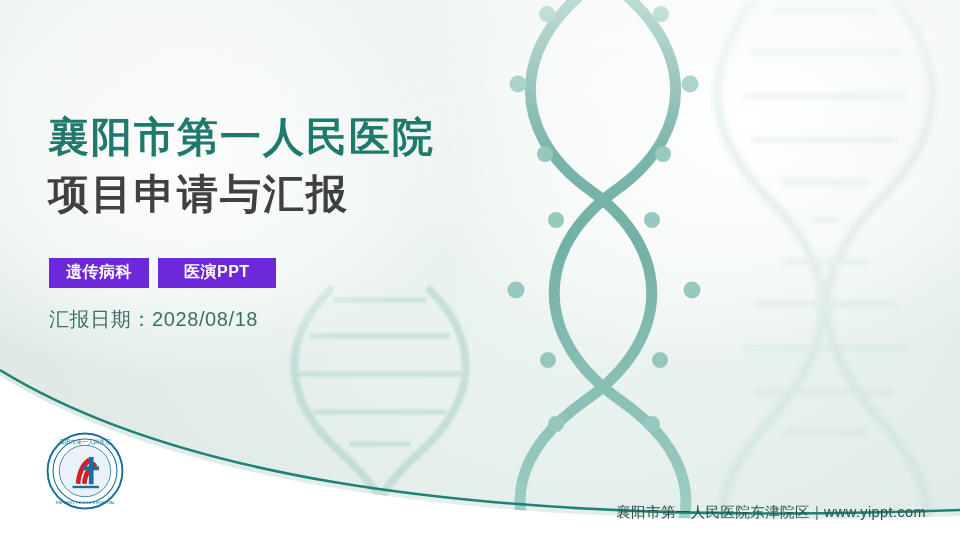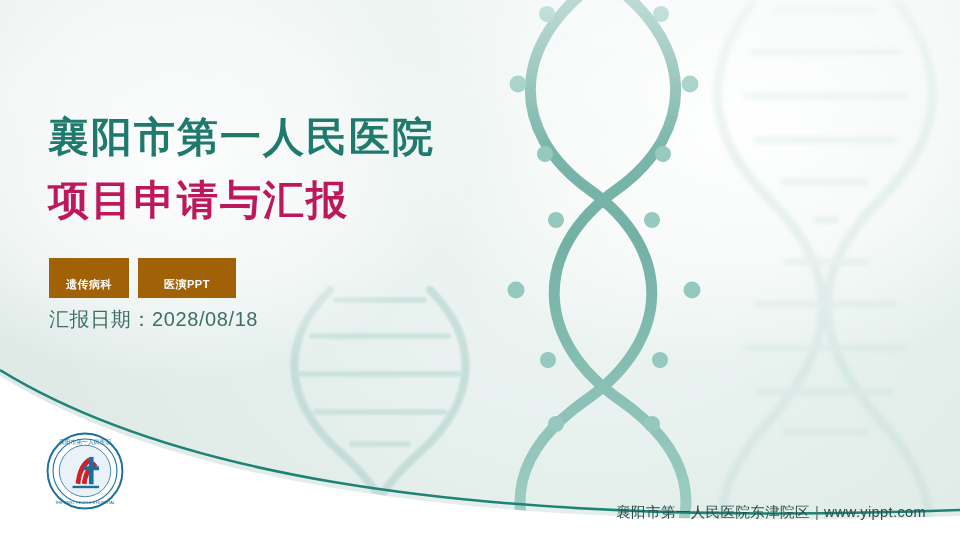--- a/index.html
+++ b/index.html
@@ -82,39 +82,39 @@
   }
   .title-line {
     font-size: 41px;
     font-weight: 700;
     color: #1f7a6d;
     letter-spacing: 2px;
     line-height: 1.35;
     white-space: nowrap;
   }
   .title-line.second {
-    color: #be185d;
-    margin-top: 8px;
+    color: #404040;
+    margin-top: 2px;
   }
 
   
   .tags {
     position: absolute;
     left: 49px;
     top: 258px;
     display: flex;
     gap: 9px;
   }
   .tag {
-    background: #a16207;
+    background: #6d28d9;
     color: #ffffff;
-    font-size: 11px;
+    font-size: 16px;
     font-weight: 700;
     letter-spacing: 0.5px;
-    padding: 21px 17px 8px 17px;
+    padding: 6px 17px 8px 17px;
     line-height: 1;
     white-space: nowrap;
   }
   .tag.wide { padding-left: 26px; padding-right: 26px; }
 
   
   .date-line {
     position: absolute;
     left: 49px;
     top: 306px;

